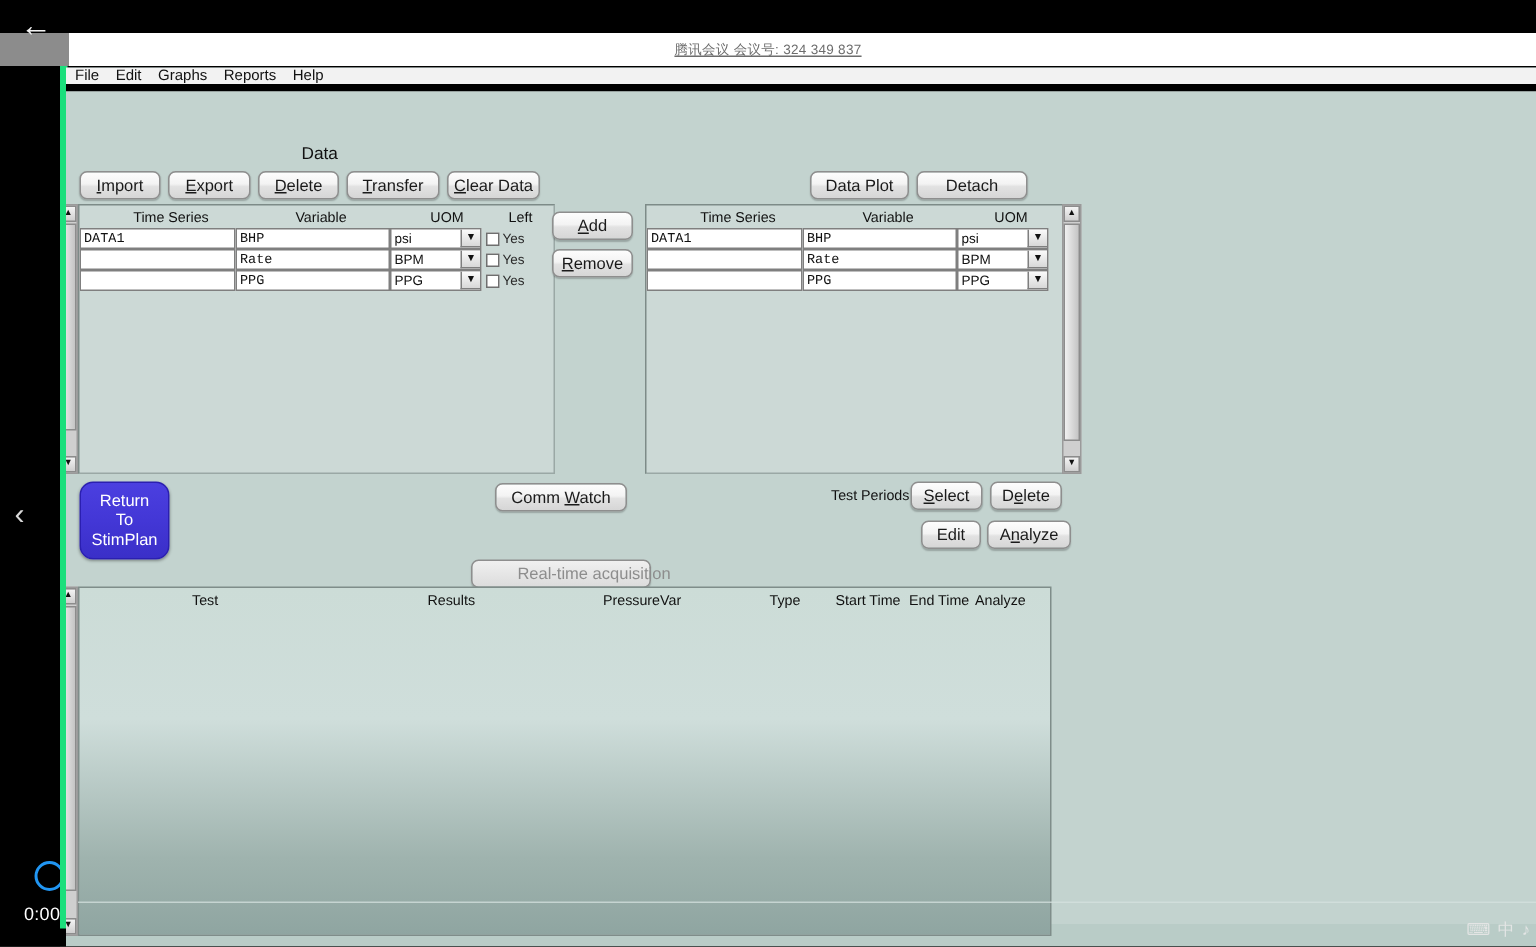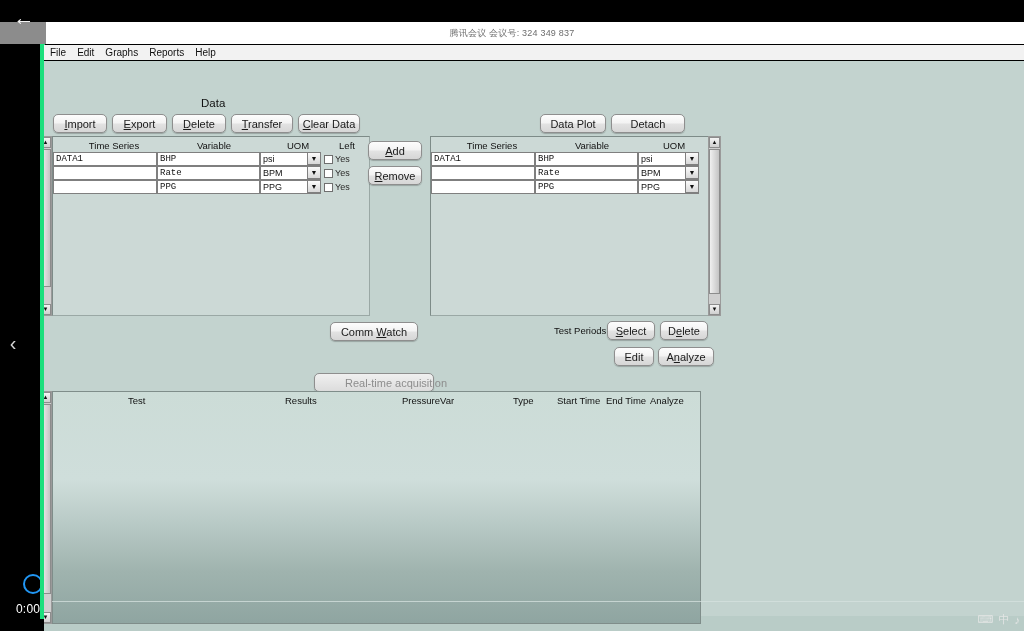--- a/index.html
+++ b/index.html
@@ -24,21 +24,21 @@
   }
   .white-strip {
     position:absolute; left:0; top:22px; width:1024px; height:22px; background:#fff;
   }
   .white-strip2 {
     position:absolute; left:46px; top:22px; width:978px; height:22px; background:#fff;
   }
   .meeting-label {
     position:absolute; left:0; top:22px; width:1024px; height:30px;
     line-height:22px; text-align:center;
-    font-size:9px; color:#6d6d6d; letter-spacing:.2px;
+    font-size:9px; color:#6d6d6d; letter-spacing:.2px;text-decoration:underline;
   }
   .left-black-rail {
     position:absolute; left:0; top:44px; width:40px; height:587px; background:#000;
   }
   .left-chevron {
     position:absolute; left:4px; top:330px; width:18px; height:26px;
     color:#d8d8d8; font-size:20px; line-height:26px; text-align:center;
   }
   .timer-circle {
     position:absolute; left:23px; top:574px; width:20px; height:20px;
@@ -67,21 +67,21 @@
   .title-ico {
     position:absolute; left:4px; top:2px; width:11px; height:11px;
     background:linear-gradient(135deg,#2b4f73,#6f93b6);
     border:1px solid #1d3a57;
   }
   .title-txt {
     position:absolute; left:20px; top:1px; font-size:10px; color:#101010;
     line-height:13px; white-space:nowrap;
   }
   .menubar {
-    height:16px; background:#f2f2f2; border-bottom:1px solid #000000;
+    height:16px; background:#f2f2f2; border-bottom:5px solid #000000;
     padding-left:6px; display:flex; align-items:center; gap:11px;
   }
   .menu-item { font-size:10px; color:#111; cursor:default; line-height:14px; }
 
   .client {
     position:relative; height:555px;
     background:#c3d3cf;
   }
 
   
@@ -330,20 +330,25 @@
       </div>
       <div class="grid-row" style="left:387px; top:119px;">
         <div class="cell empty" style="width:104px;"></div>
         <div class="cell" style="width:103px;">PPG</div>
         <div class="combo" style="width:61px;">
           <span>PPG</span>
           <span class="arrow">▼</span>
         </div>
       </div>
 
+      <div class="btn-blue" style="left:9px; top:260px; width:60px; height:52px;">
+        <span>Return</span>
+        <span>To</span>
+        <span>StimPlan</span>
+      </div>
 
       <div class="btn" style="left:286px; top:261px; width:88px; height:19px;">
         <span>Comm <u>W</u>atch</span>
       </div>
 
       <div class="btn disabled" style="left:270px; top:312px; width:120px; height:19px;">
         <span>Real-time acquisition</span>
       </div>
 
       <div class="lbl" style="left:510px; top:264px; font-size:9.5px;">Test Periods</div>

